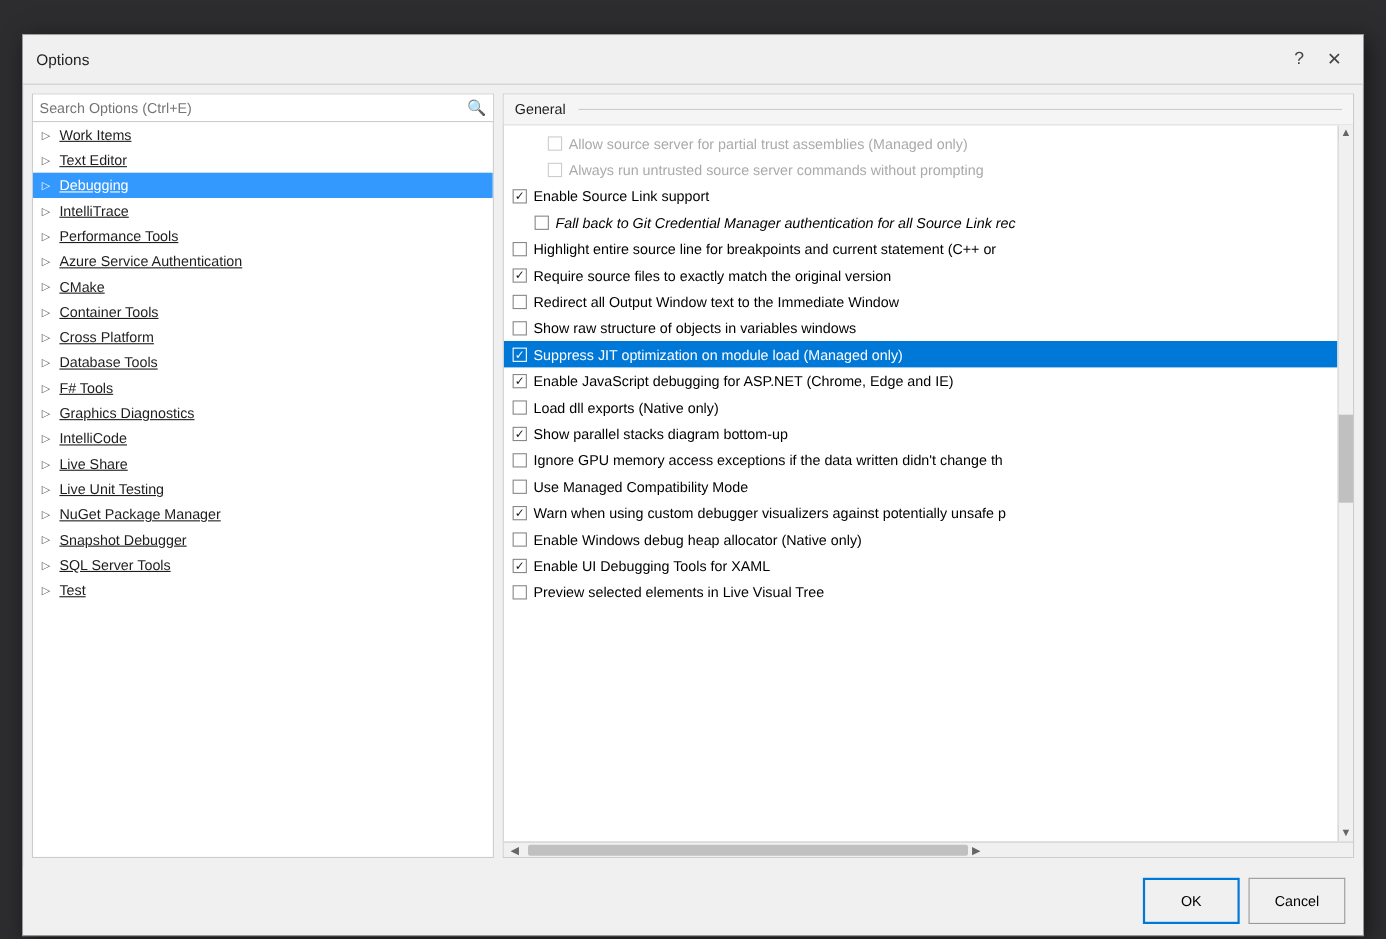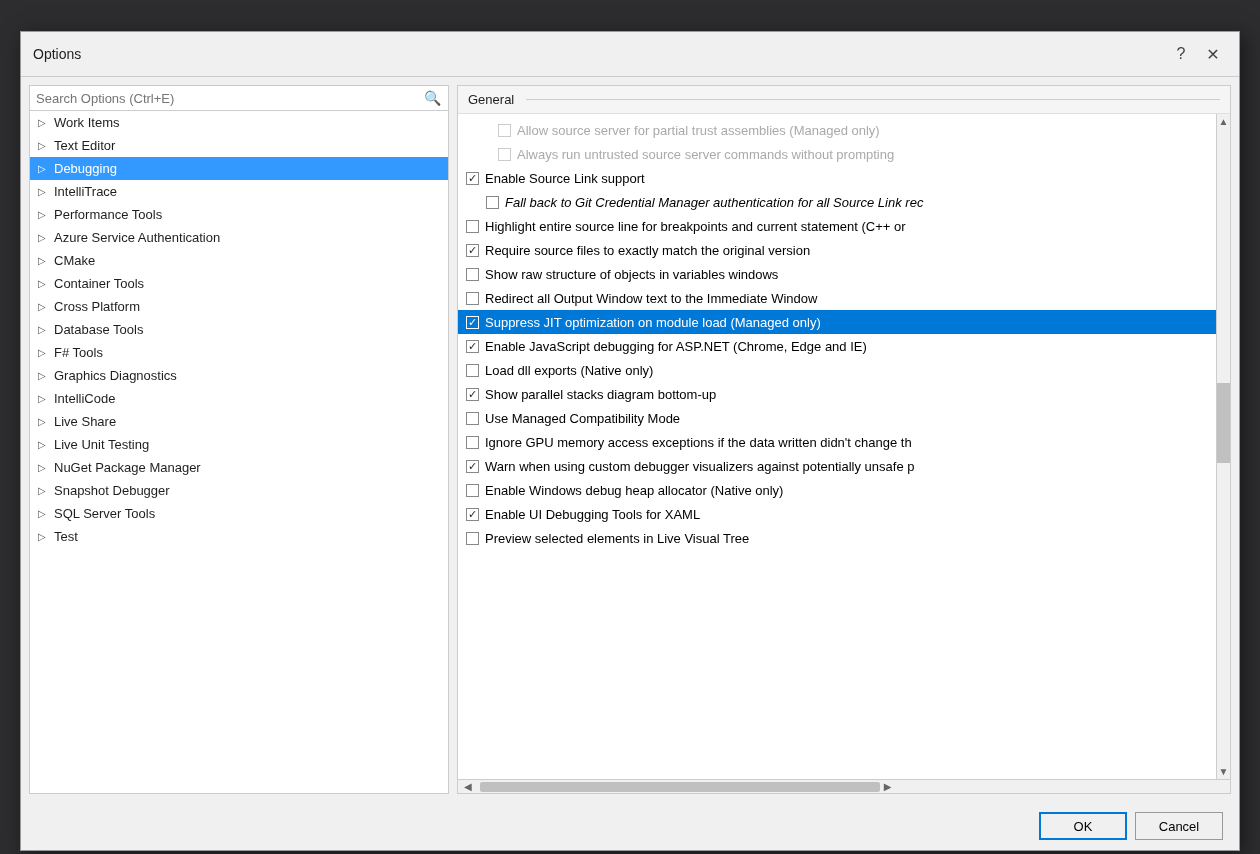--- a/index.html
+++ b/index.html
@@ -97,21 +97,21 @@
       user-select: none;
     }
     .tree-item.active-selected { background: #3399ff; color: #fff; }
     .tree-item .arrow {
       width: 16px;
       display: inline-block;
       font-size: 10px;
       color: #555;
     }
     .tree-item.active-selected .arrow { color: #fff; }
-    .tree-item-label { flex: 1; }
+    .tree-item-label { flex: 1; text-decoration: underline; }
     
     .right-panel {
       flex: 1;
       display: flex;
       flex-direction: column;
       background: #fff;
       border: 1px solid #ccc;
     }
     .section-header {
       padding: 6px 10px;
@@ -191,21 +191,21 @@
     }
     .dialog-footer {
       display: flex;
       justify-content: flex-end;
       padding: 10px 16px;
       gap: 8px;
       background: #f0f0f0;
     }
     .footer-btn {
       min-width: 88px;
-      height: 28px;
+      height: 42px;
       border: 1px solid #999;
       background: #f0f0f0;
       cursor: pointer;
       font-size: 13px;
       padding: 0 16px;
     }
     .footer-btn.primary {
       border: 2px solid #0078d7;
     }
     .scroll-arrow {
@@ -390,29 +390,29 @@
               <label class="checkbox-wrap">
                 <span class="checkbox-box checked">
                   <span class="checkmark">✓</span>
                 </span>
                 <span class="option-label">Require source files to exactly match the original version</span>
               </label>
             </div>
             <div class="option-item">
               <label class="checkbox-wrap">
                 <span class="checkbox-box"></span>
+                <span class="option-label">Redirect all Output Window text to the Immediate Window</span>
+              </label>
+            </div>
+            <div class="option-item">
+              <label class="checkbox-wrap">
+                <span class="checkbox-box"></span>
                 <span class="option-label">Show raw structure of objects in variables windows</span>
               </label>
             </div>
-            <div class="option-item">
-              <label class="checkbox-wrap">
-                <span class="checkbox-box"></span>
-                <span class="option-label">Redirect all Output Window text to the Immediate Window</span>
-              </label>
-            </div>
             <div class="option-item highlighted">
               <label class="checkbox-wrap">
                 <span class="checkbox-box checked">
                   <span class="checkmark">✓</span>
                 </span>
                 <span class="option-label">Suppress JIT optimization on module load (Managed only)</span>
               </label>
             </div>
             <div class="option-item">
               <label class="checkbox-wrap">
@@ -432,27 +432,27 @@
               <label class="checkbox-wrap">
                 <span class="checkbox-box checked">
                   <span class="checkmark">✓</span>
                 </span>
                 <span class="option-label">Show parallel stacks diagram bottom-up</span>
               </label>
             </div>
             <div class="option-item">
               <label class="checkbox-wrap">
                 <span class="checkbox-box"></span>
+                <span class="option-label">Ignore GPU memory access exceptions if the data written didn't change th</span>
+              </label>
+            </div>
+            <div class="option-item">
+              <label class="checkbox-wrap">
+                <span class="checkbox-box"></span>
                 <span class="option-label">Use Managed Compatibility Mode</span>
-              </label>
-            </div>
-            <div class="option-item">
-              <label class="checkbox-wrap">
-                <span class="checkbox-box"></span>
-                <span class="option-label">Ignore GPU memory access exceptions if the data written didn't change th</span>
               </label>
             </div>
             <div class="option-item">
               <label class="checkbox-wrap">
                 <span class="checkbox-box checked">
                   <span class="checkmark">✓</span>
                 </span>
                 <span class="option-label">Warn when using custom debugger visualizers against potentially unsafe p</span>
               </label>
             </div>

